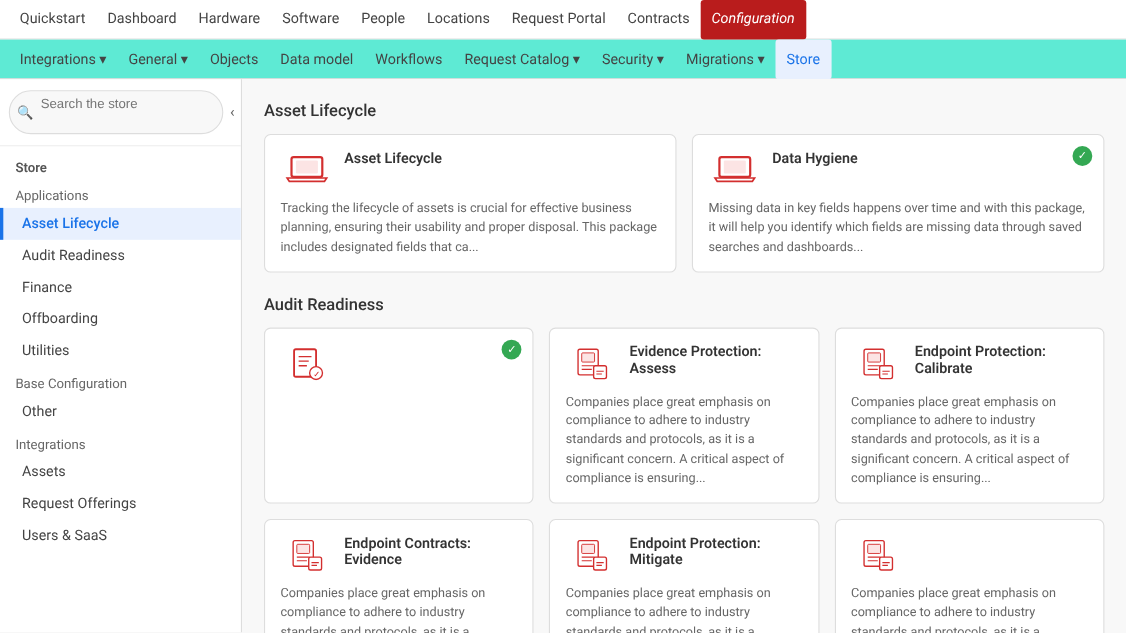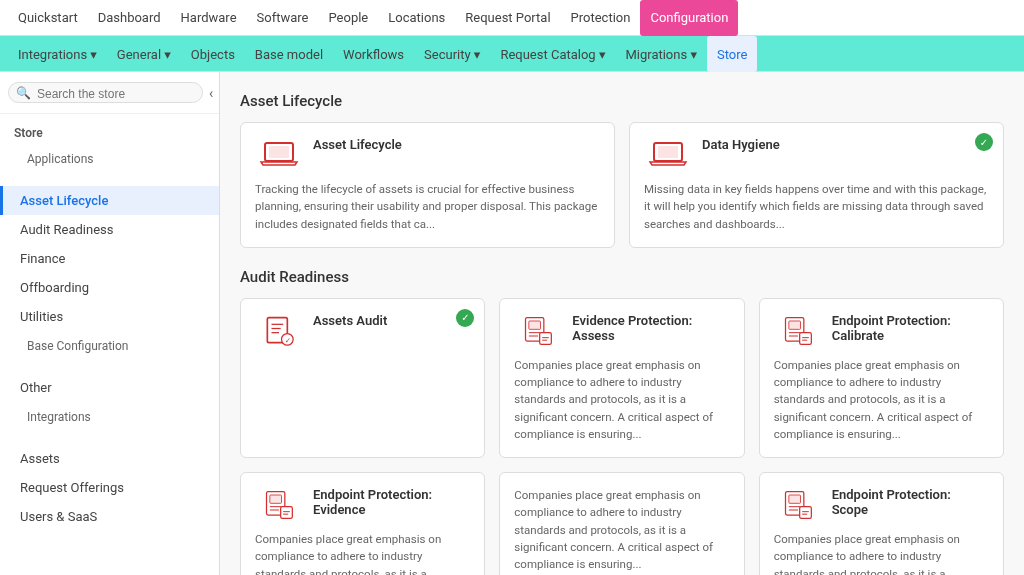--- a/index.html
+++ b/index.html
@@ -1,39 +1,39 @@
 <!DOCTYPE html>
 <html><head>
   <meta charset="utf-8">
   <style>
     * { box-sizing: border-box; margin: 0; padding: 0; }
     body { font-family: -apple-system, BlinkMacSystemFont, 'Segoe UI', Roboto, sans-serif; font-size: 13px; background: #f5f5f5; color: #333; overflow: hidden; }
 
     
     .top-nav { display: flex; align-items: center; background: #fff; border-bottom: 1px solid #ddd; padding: 0 8px; height: 36px; }
     .top-nav-item { padding: 0 10px; height: 36px; display: flex; align-items: center; cursor: pointer; font-size: 13px; color: #444; white-space: nowrap; }
-    .top-nav-item.active { background: #ec4899; color: #fff; border-radius: 3px; }
+    .top-nav-item.active { background: #b91c1c; color: #fff; border-radius: 3px; font-style: italic; }
 
     
     .second-nav { display: flex; align-items: flex-start; background: #5eead4; border-bottom: 1px solid #ddd; padding: 0 8px; height: 36px; }
     .second-nav-item { padding: 0 10px; height: 36px; display: flex; align-items: center; cursor: pointer; font-size: 13px; color: #444; white-space: nowrap; }
     .second-nav-item.active { background: #e8f0fe; color: #1a73e8; border-radius: 3px; }
 
     
     .layout { display: flex; height: calc(575px - 72px); }
 
     
     .sidebar { width: 220px; background: #fff; border-right: 1px solid #ddd; overflow-y: auto; flex-shrink: 0; }
     .sidebar-search { padding: 10px 8px; border-bottom: 1px solid #eee; display: flex; align-items: center; gap: 6px; }
-    .sidebar-search input { flex: 1; border: 1px solid #ddd; border-radius: 20px; padding: 4px 10px 1px 28px; font-size: 12px; outline: none; background: #f8f8f8; }
+    .sidebar-search input { flex: 1; border: 1px solid #ddd; border-radius: 20px; padding: 4px 10px 20px 28px; font-size: 12px; outline: none; background: #f8f8f8; }
     .search-wrap { position: relative; flex: 1; }
     .search-wrap .search-icon-inner { position: absolute; left: 8px; top: 50%; transform: translateY(-50%); color: #888; font-size: 12px; }
     .sidebar-collapse { cursor: pointer; color: #666; font-size: 14px; }
     .sidebar-title { padding: 12px 14px 4px; font-size: 12px; font-weight: 600; color: #555; }
-    .sidebar-section-label { padding: 8px 14px 20px; font-size: 12px; color: #666; margin-left: 13px; }
+    .sidebar-section-label { padding: 8px 14px 4px; font-size: 12px; color: #666; }
     .sidebar-item { padding: 7px 14px 7px 20px; font-size: 13px; cursor: pointer; color: #444; }
     .sidebar-item.active { background: #e8f0fe; color: #1a73e8; font-weight: 500; border-left: 3px solid #1a73e8; padding-left: 17px; }
 
     
     .main-content { flex: 1; overflow-y: auto; padding: 16px 20px; background: #f8f8f8; }
     .section-title { font-size: 15px; font-weight: 500; color: #333; margin-bottom: 12px; margin-top: 4px; }
     .cards-grid { display: grid; grid-template-columns: repeat(3, 1fr); gap: 14px; margin-bottom: 20px; }
     .cards-grid-2 { display: grid; grid-template-columns: repeat(2, 1fr); gap: 14px; margin-bottom: 20px; }
 
     .card { background: #fff; border: 1px solid #ddd; border-radius: 6px; padding: 14px; display: flex; flex-direction: column; gap: 8px; position: relative; }
@@ -52,32 +52,32 @@
 <body>
 
 <div class="top-nav">
 <div class="top-nav-item">Quickstart</div>
     <div class="top-nav-item">Dashboard</div>
     <div class="top-nav-item">Hardware</div>
     <div class="top-nav-item">Software</div>
     <div class="top-nav-item">People</div>
     <div class="top-nav-item">Locations</div>
     <div class="top-nav-item">Request Portal</div>
-    <div class="top-nav-item">Protection</div>
+    <div class="top-nav-item">Contracts</div>
     <div class="top-nav-item active">Configuration</div>
   </div>
 
 <div class="second-nav">
 <div class="second-nav-item">Integrations ▾</div>
     <div class="second-nav-item">General ▾</div>
     <div class="second-nav-item">Objects</div>
-    <div class="second-nav-item">Base model</div>
+    <div class="second-nav-item">Data model</div>
     <div class="second-nav-item">Workflows</div>
+    <div class="second-nav-item">Request Catalog ▾</div>
     <div class="second-nav-item">Security ▾</div>
-    <div class="second-nav-item">Request Catalog ▾</div>
     <div class="second-nav-item">Migrations ▾</div>
     <div class="second-nav-item active">Store</div>
   </div>
 
 <div class="layout">
 
   <div class="sidebar">
     <div class="sidebar-search">
       <div class="search-wrap">
         <span class="search-icon-inner">🔍</span>
@@ -145,21 +145,20 @@
                 <div class="card-icon">
                   <svg viewBox="0 0 40 36" fill="none" xmlns="http://www.w3.org/2000/svg">
       <rect x="6" y="2" width="24" height="30" rx="2" stroke="#d32f2f" stroke-width="2" fill="#fff"></rect>
       <line x1="11" y1="10" x2="25" y2="10" stroke="#d32f2f" stroke-width="1.5"></line>
       <line x1="11" y1="15" x2="22" y2="15" stroke="#d32f2f" stroke-width="1.5"></line>
       <line x1="11" y1="20" x2="20" y2="20" stroke="#d32f2f" stroke-width="1.5"></line>
       <circle cx="30" cy="28" r="7" fill="#fff" stroke="#d32f2f" stroke-width="1.5"></circle>
       <text x="27" y="32" font-size="9" fill="#d32f2f">✓</text>
     </svg>
                 </div>
-                <div class="card-title">Assets Audit</div>
               </div>
             </div>
             <div class="card">
               <div class="card-header">
                 <div class="card-icon">
                   <svg viewBox="0 0 40 36" fill="none" xmlns="http://www.w3.org/2000/svg">
       <rect x="5" y="2" width="22" height="28" rx="2" stroke="#d32f2f" stroke-width="1.5" fill="#fff"></rect>
       <rect x="9" y="6" width="14" height="10" rx="1" fill="#fce4e4" stroke="#d32f2f" stroke-width="1"></rect>
       <line x1="9" y1="20" x2="23" y2="20" stroke="#d32f2f" stroke-width="1.2"></line>
       <line x1="9" y1="24" x2="20" y2="24" stroke="#d32f2f" stroke-width="1.2"></line>
@@ -195,41 +194,54 @@
                   <svg viewBox="0 0 40 36" fill="none" xmlns="http://www.w3.org/2000/svg">
       <rect x="5" y="2" width="22" height="28" rx="2" stroke="#d32f2f" stroke-width="1.5" fill="#fff"></rect>
       <rect x="9" y="6" width="14" height="10" rx="1" fill="#fce4e4" stroke="#d32f2f" stroke-width="1"></rect>
       <line x1="9" y1="20" x2="23" y2="20" stroke="#d32f2f" stroke-width="1.2"></line>
       <line x1="9" y1="24" x2="20" y2="24" stroke="#d32f2f" stroke-width="1.2"></line>
       <rect x="22" y="20" width="14" height="14" rx="2" fill="#fff" stroke="#d32f2f" stroke-width="1.5"></rect>
       <line x1="25" y1="26" x2="33" y2="26" stroke="#d32f2f" stroke-width="1.2"></line>
       <line x1="25" y1="29" x2="31" y2="29" stroke="#d32f2f" stroke-width="1.2"></line>
     </svg>
                 </div>
-                <div class="card-title">Endpoint Protection: Evidence</div>
-              </div>
-              <div class="card-desc">Companies place great emphasis on compliance to adhere to industry standards and protocols, as it is a significant concern. A critical aspect of compliance is ensuring...</div>
-            </div>
-            <div class="card">
-              <div class="card-desc">Companies place great emphasis on compliance to adhere to industry standards and protocols, as it is a significant concern. A critical aspect of compliance is ensuring...</div>
-            </div>
-            <div class="card">
-              <div class="card-header">
-                <div class="card-icon">
-                  <svg viewBox="0 0 40 36" fill="none" xmlns="http://www.w3.org/2000/svg">
-      <rect x="5" y="2" width="22" height="28" rx="2" stroke="#d32f2f" stroke-width="1.5" fill="#fff"></rect>
-      <rect x="9" y="6" width="14" height="10" rx="1" fill="#fce4e4" stroke="#d32f2f" stroke-width="1"></rect>
-      <line x1="9" y1="20" x2="23" y2="20" stroke="#d32f2f" stroke-width="1.2"></line>
-      <line x1="9" y1="24" x2="20" y2="24" stroke="#d32f2f" stroke-width="1.2"></line>
-      <rect x="22" y="20" width="14" height="14" rx="2" fill="#fff" stroke="#d32f2f" stroke-width="1.5"></rect>
-      <line x1="25" y1="26" x2="33" y2="26" stroke="#d32f2f" stroke-width="1.2"></line>
-      <line x1="25" y1="29" x2="31" y2="29" stroke="#d32f2f" stroke-width="1.2"></line>
-    </svg>
-                </div>
-                <div class="card-title">Endpoint Protection: Scope</div>
+                <div class="card-title">Endpoint Contracts: Evidence</div>
+              </div>
+              <div class="card-desc">Companies place great emphasis on compliance to adhere to industry standards and protocols, as it is a significant concern. A critical aspect of compliance is ensuring...</div>
+            </div>
+            <div class="card">
+              <div class="card-header">
+                <div class="card-icon">
+                  <svg viewBox="0 0 40 36" fill="none" xmlns="http://www.w3.org/2000/svg">
+      <rect x="5" y="2" width="22" height="28" rx="2" stroke="#d32f2f" stroke-width="1.5" fill="#fff"></rect>
+      <rect x="9" y="6" width="14" height="10" rx="1" fill="#fce4e4" stroke="#d32f2f" stroke-width="1"></rect>
+      <line x1="9" y1="20" x2="23" y2="20" stroke="#d32f2f" stroke-width="1.2"></line>
+      <line x1="9" y1="24" x2="20" y2="24" stroke="#d32f2f" stroke-width="1.2"></line>
+      <rect x="22" y="20" width="14" height="14" rx="2" fill="#fff" stroke="#d32f2f" stroke-width="1.5"></rect>
+      <line x1="25" y1="26" x2="33" y2="26" stroke="#d32f2f" stroke-width="1.2"></line>
+      <line x1="25" y1="29" x2="31" y2="29" stroke="#d32f2f" stroke-width="1.2"></line>
+    </svg>
+                </div>
+                <div class="card-title">Endpoint Protection: Mitigate</div>
+              </div>
+              <div class="card-desc">Companies place great emphasis on compliance to adhere to industry standards and protocols, as it is a significant concern. A critical aspect of compliance is ensuring...</div>
+            </div>
+            <div class="card">
+              <div class="card-header">
+                <div class="card-icon">
+                  <svg viewBox="0 0 40 36" fill="none" xmlns="http://www.w3.org/2000/svg">
+      <rect x="5" y="2" width="22" height="28" rx="2" stroke="#d32f2f" stroke-width="1.5" fill="#fff"></rect>
+      <rect x="9" y="6" width="14" height="10" rx="1" fill="#fce4e4" stroke="#d32f2f" stroke-width="1"></rect>
+      <line x1="9" y1="20" x2="23" y2="20" stroke="#d32f2f" stroke-width="1.2"></line>
+      <line x1="9" y1="24" x2="20" y2="24" stroke="#d32f2f" stroke-width="1.2"></line>
+      <rect x="22" y="20" width="14" height="14" rx="2" fill="#fff" stroke="#d32f2f" stroke-width="1.5"></rect>
+      <line x1="25" y1="26" x2="33" y2="26" stroke="#d32f2f" stroke-width="1.2"></line>
+      <line x1="25" y1="29" x2="31" y2="29" stroke="#d32f2f" stroke-width="1.2"></line>
+    </svg>
+                </div>
               </div>
               <div class="card-desc">Companies place great emphasis on compliance to adhere to industry standards and protocols, as it is a significant concern. A critical aspect of compliance is ensuring...</div>
             </div>
           </div>
         </div>
       </div>
   </div>
 </div>
 
 </body></html>

